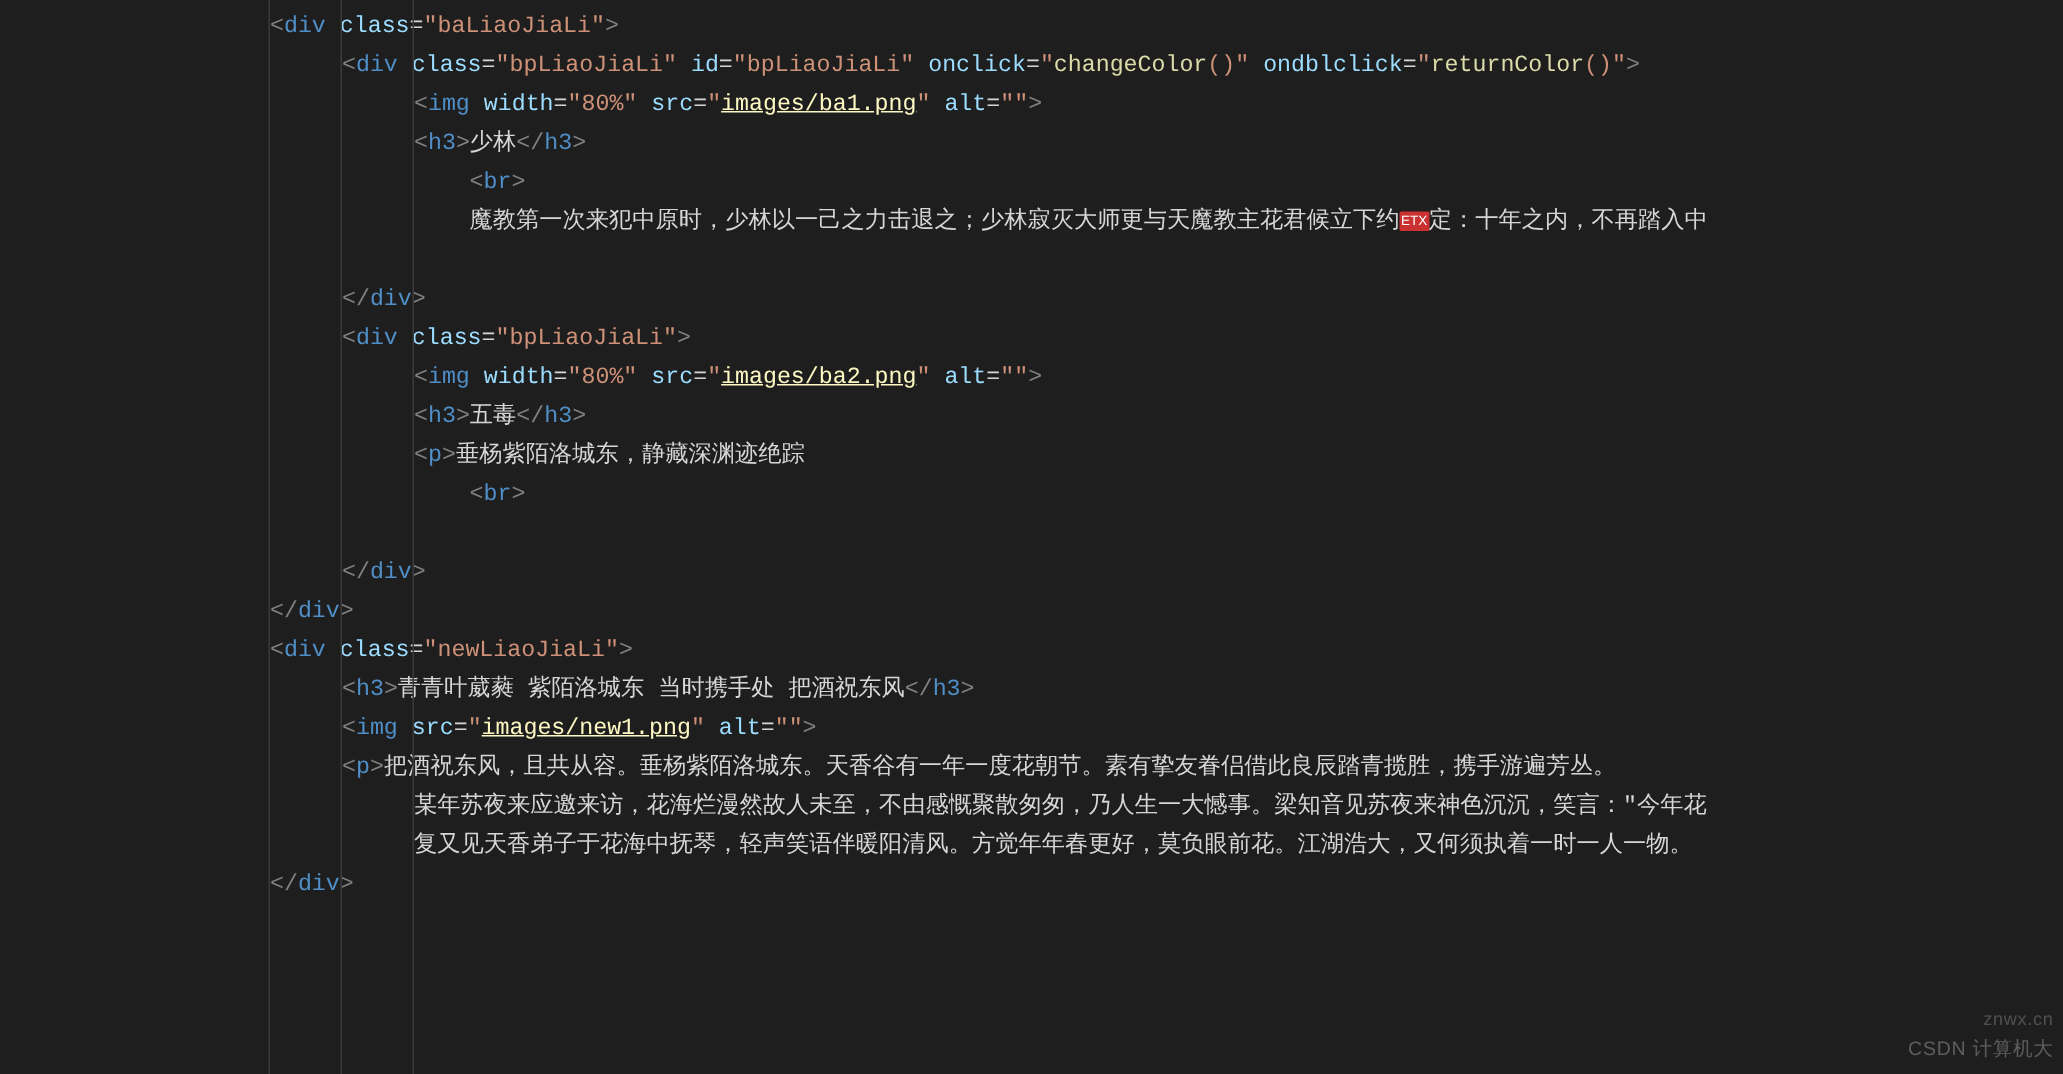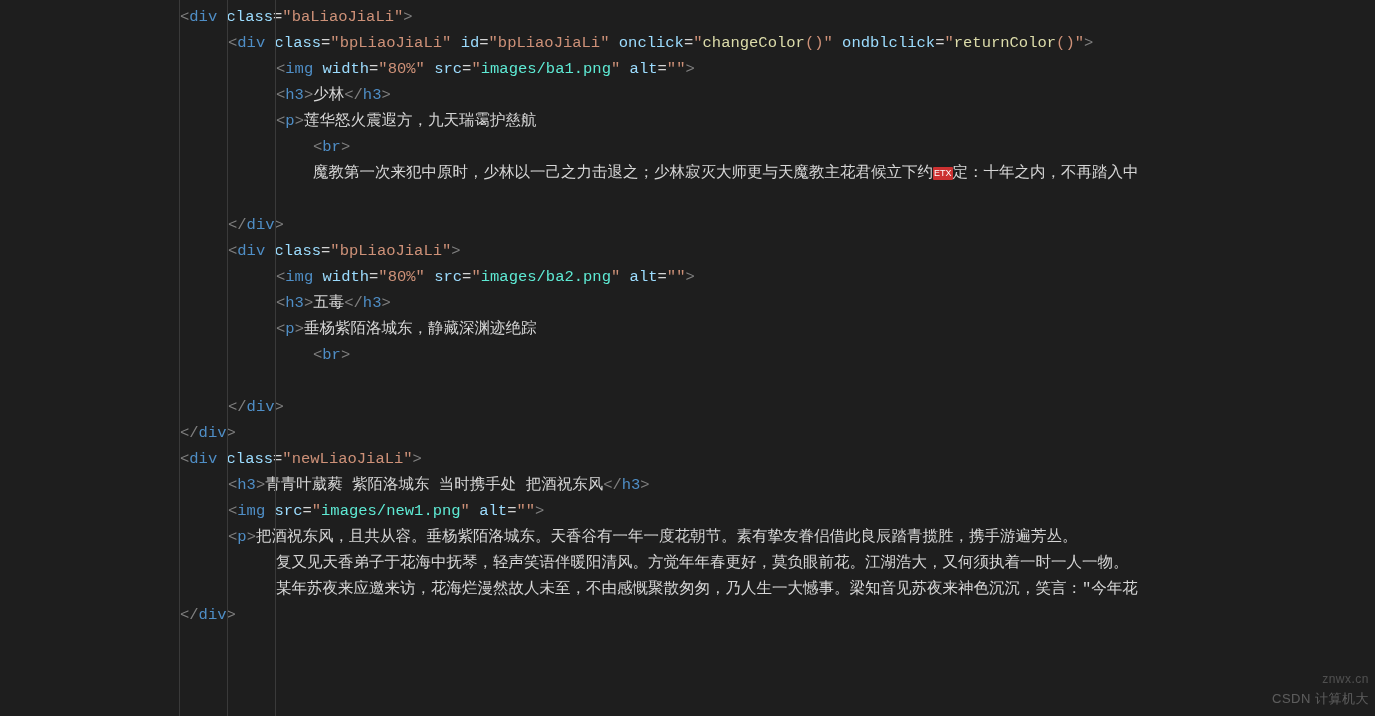--- a/index.html
+++ b/index.html
@@ -28,21 +28,21 @@
   }
   .g1 { left: 179px; height: 716px; }
   .g2 { left: 227px; height: 716px; }
   .g3 { left: 275px; height: 716px; }
   .editor-wrap { position: relative; }
   .brkt   { color: #808080; }
   .tag    { color: #4f8ec6; }
   .attr   { color: #9cdcfe; }
   .eq     { color: #d4d4d4; }
   .str    { color: #ce9178; }
-  .ustr   { color: #5eead4; }
+  .ustr   { color: #fef9c3; text-decoration: underline; }
   .text   { color: #d6d6d6; }
   .func   { color: #dcdcaa; text-align: center; }
   .watermark {
     position: fixed;
     right: 6px;
     bottom: 4px;
     font-size: 13px;
     color: rgba(255,255,255,0.28);
     letter-spacing: 0.5px;
     font-family: Arial, sans-serif;
@@ -79,21 +79,20 @@
   <div class="editor">
 
     <div class="line"><span class="pad0"></span><span class="brkt">&lt;</span><span class="tag">div</span> <span class="attr">class</span><span class="eq">=</span><span class="str">"<span>baLiaoJiaLi</span>"</span><span class="brkt">&gt;</span></div>
 
     <div class="line"><span class="pad1"></span><span class="brkt">&lt;</span><span class="tag">div</span> <span class="attr">class</span><span class="eq">=</span><span class="str">"<span>bpLiaoJiaLi</span>"</span> <span class="attr">id</span><span class="eq">=</span><span class="str">"<span>bpLiaoJiaLi</span>"</span> <span class="attr">onclick</span><span class="eq">=</span><span class="str">"<span class="func">changeColor</span>()"</span> <span class="attr">ondblclick</span><span class="eq">=</span><span class="str">"<span class="func">returnColor</span>()"</span><span class="brkt">&gt;</span></div>
 
     <div class="line"><span class="pad2"></span><span class="brkt">&lt;</span><span class="tag">img</span> <span class="attr">width</span><span class="eq">=</span><span class="str">"<span>80%</span>"</span> <span class="attr">src</span><span class="eq">=</span><span class="str">"<span class="ustr">images/ba1.png</span>"</span> <span class="attr">alt</span><span class="eq">=</span><span class="str">"<span></span>"</span><span class="brkt">&gt;</span></div>
 
     <div class="line"><span class="pad2"></span><span class="brkt">&lt;</span><span class="tag">h3</span><span class="brkt">&gt;</span><span class="text">少林</span><span class="brkt">&lt;/</span><span class="tag">h3</span><span class="brkt">&gt;</span></div>
 
-    <div class="line"><span class="pad2"></span><span class="brkt">&lt;</span><span class="tag">p</span><span class="brkt">&gt;</span><span class="text">莲华怒火震遐方，九天瑞霭护慈航</span></div>
 
     <div class="line"><span class="pad3"></span><span class="brkt">&lt;</span><span class="tag">br</span><span class="brkt">&gt;</span></div>
 
     <div class="line"><span class="pad3"></span><span class="text">魔教第一次来犯中原时，少林以一己之力击退之；少林寂灭大师更与天魔教主花君候立下约</span><span class="etx">ETX</span><span class="text">定：十年之内，不再踏入中</span></div>
 
     <div class="line">&nbsp;</div>
 
     <div class="line"><span class="pad1"></span><span class="brkt">&lt;/</span><span class="tag">div</span><span class="brkt">&gt;</span></div>
 
     <div class="line"><span class="pad1"></span><span class="brkt">&lt;</span><span class="tag">div</span> <span class="attr">class</span><span class="eq">=</span><span class="str">"<span>bpLiaoJiaLi</span>"</span><span class="brkt">&gt;</span></div>
@@ -115,23 +114,23 @@
 
 
     <div class="line"><span class="pad0"></span><span class="brkt">&lt;</span><span class="tag">div</span> <span class="attr">class</span><span class="eq">=</span><span class="str">"<span>newLiaoJiaLi</span>"</span><span class="brkt">&gt;</span></div>
 
     <div class="line"><span class="pad1"></span><span class="brkt">&lt;</span><span class="tag">h3</span><span class="brkt">&gt;</span><span class="text">青青叶葳蕤 紫陌洛城东 当时携手处 把酒祝东风</span><span class="brkt">&lt;/</span><span class="tag">h3</span><span class="brkt">&gt;</span></div>
 
     <div class="line"><span class="pad1"></span><span class="brkt">&lt;</span><span class="tag">img</span> <span class="attr">src</span><span class="eq">=</span><span class="str">"<span class="ustr">images/new1.png</span>"</span> <span class="attr">alt</span><span class="eq">=</span><span class="str">"<span></span>"</span><span class="brkt">&gt;</span></div>
 
     <div class="line"><span class="pad1"></span><span class="brkt">&lt;</span><span class="tag">p</span><span class="brkt">&gt;</span><span class="text">把酒祝东风，且共从容。垂杨紫陌洛城东。天香谷有一年一度花朝节。素有挚友眷侣借此良辰踏青揽胜，携手游遍芳丛。</span></div>
 
+    <div class="line"><span class="pad2"></span><span class="text">某年苏夜来应邀来访，花海烂漫然故人未至，不由感慨聚散匆匆，乃人生一大憾事。梁知音见苏夜来神色沉沉，笑言："今年花</span></div>
+
     <div class="line"><span class="pad2"></span><span class="text">复又见天香弟子于花海中抚琴，轻声笑语伴暖阳清风。方觉年年春更好，莫负眼前花。江湖浩大，又何须执着一时一人一物。</span></div>
-
-    <div class="line"><span class="pad2"></span><span class="text">某年苏夜来应邀来访，花海烂漫然故人未至，不由感慨聚散匆匆，乃人生一大憾事。梁知音见苏夜来神色沉沉，笑言："今年花</span></div>
 
     <div class="line"><span class="pad0"></span><span class="brkt">&lt;/</span><span class="tag">div</span><span class="brkt">&gt;</span></div>
 
   </div>
 </div>
 
 <div class="watermark2">znwx.cn</div>
 <div class="watermark">CSDN 计算机大</div>
 
 </body></html>

